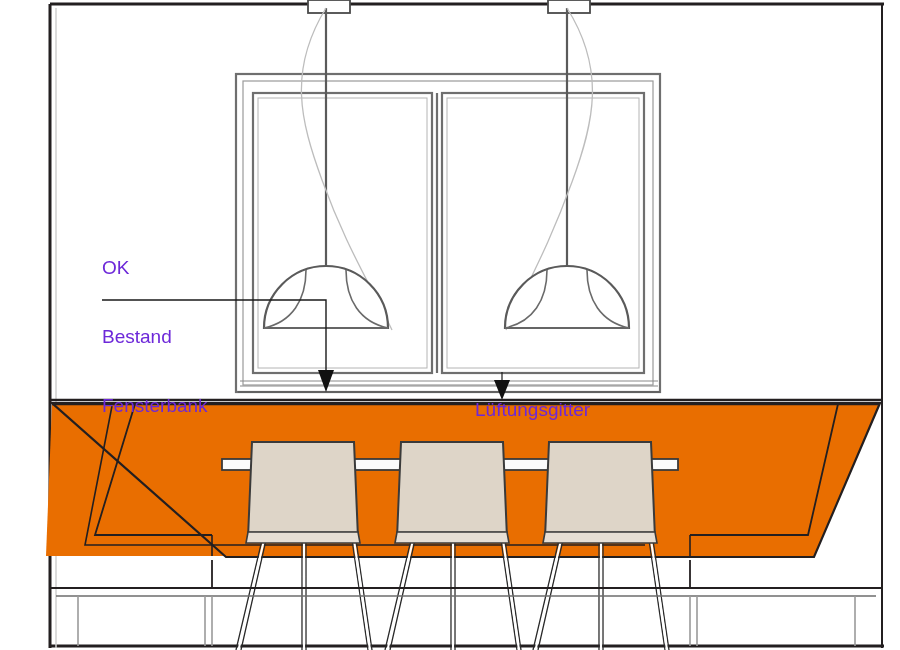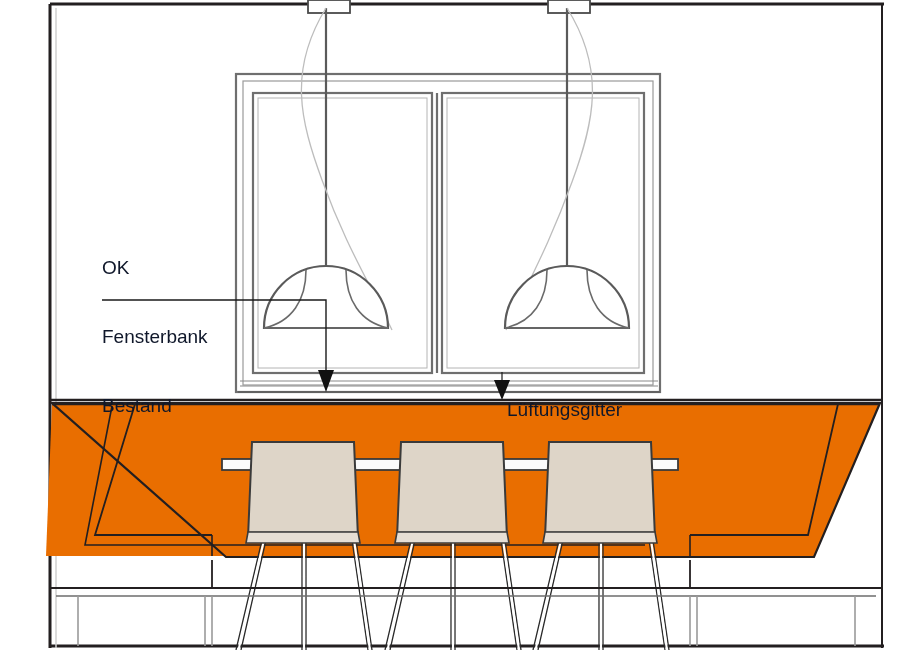--- a/index.html
+++ b/index.html
@@ -1,21 +1,21 @@
 <!DOCTYPE html>
 <html><head>
 <meta charset="utf-8">
 <style>
   html,body{margin:0;padding:0;background:#ffffff;}
   body{font-family:"Liberation Sans", sans-serif;}
   #stage{position:relative;width:900px;height:650px;background:#ffffff;overflow:hidden;}
   #stage svg{position:absolute;left:0;top:0;display:block;}
-  .lbl{position:absolute;font-family:"Liberation Sans", sans-serif;color:#0f172a;white-space:pre;}
+  .lbl{position:absolute;font-family:"Liberation Sans", sans-serif;color:#6d28d9;white-space:pre;}
   #label-sill{left:102px;top:210px;font-size:19px;line-height:23px;}
-  #label-vent{left:475px;top:352px;font-size:19px;line-height:23px;margin-left:32px;}
+  #label-vent{left:475px;top:352px;font-size:19px;line-height:23px;}
 </style>
 </head>
 <body>
 
 <div id="stage">
 
   <svg width="900" height="650" viewBox="0 0 900 650">
 
     <g>
       <line x1="50" y1="4" x2="884" y2="4" stroke="#231f20" stroke-width="3"></line>
@@ -129,21 +129,21 @@
       <line x1="212" y1="596" x2="212" y2="646" stroke="#9a9a9a" stroke-width="1.6"></line>
       <line x1="690" y1="596" x2="690" y2="646" stroke="#9a9a9a" stroke-width="1.6"></line>
       <line x1="697" y1="596" x2="697" y2="646" stroke="#9a9a9a" stroke-width="1.6"></line>
       <line x1="855" y1="596" x2="855" y2="646" stroke="#9a9a9a" stroke-width="1.6"></line>
     </g>
 
   </svg>
 
   <div class="lbl" id="label-sill">
     <div>OK</div>
+    <div>Bestand</div>
     <div>Fensterbank</div>
-    <div>Bestand</div>
   </div>
 
   <div class="lbl" id="label-vent">
     <div>Lüftungsgitter</div>
   </div>
 
 </div>
 
 </body></html>

